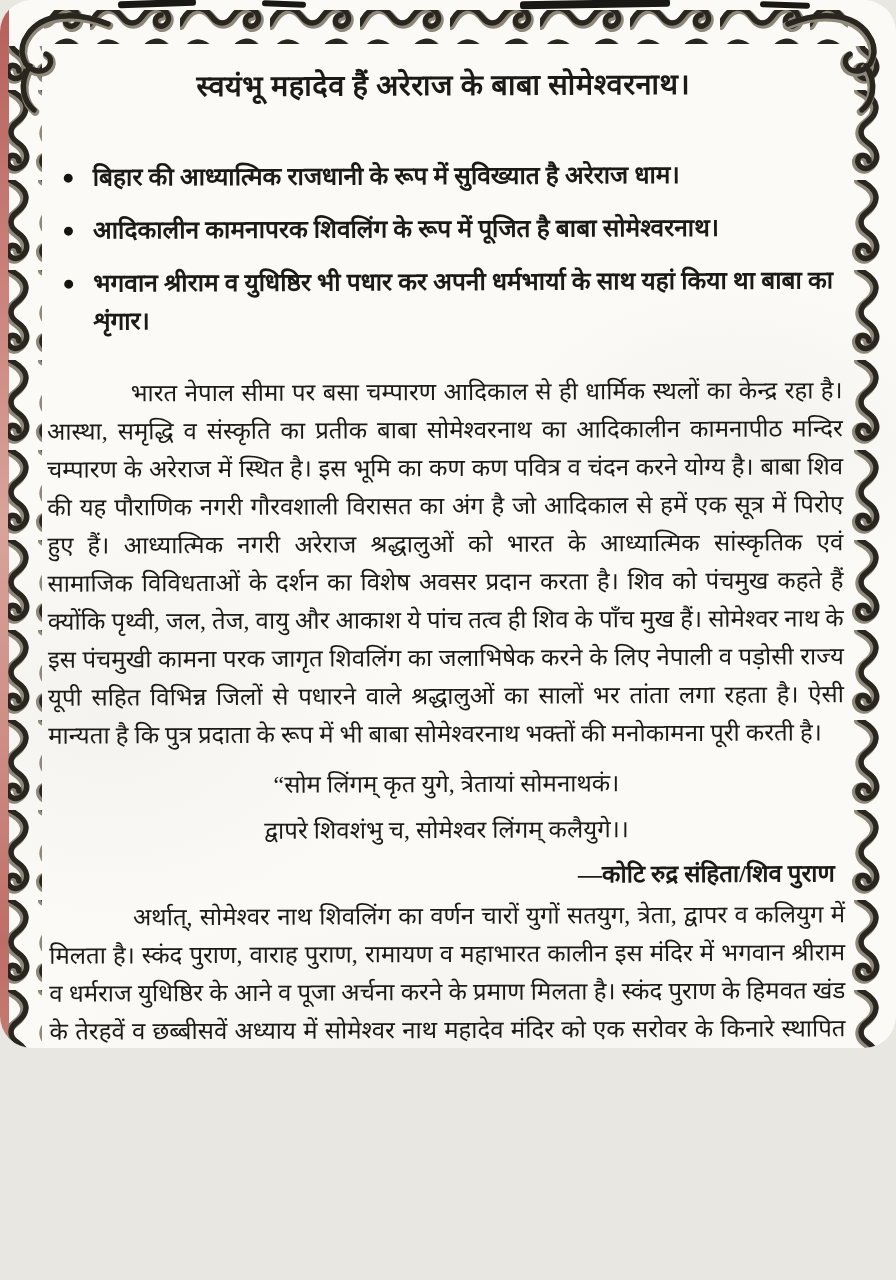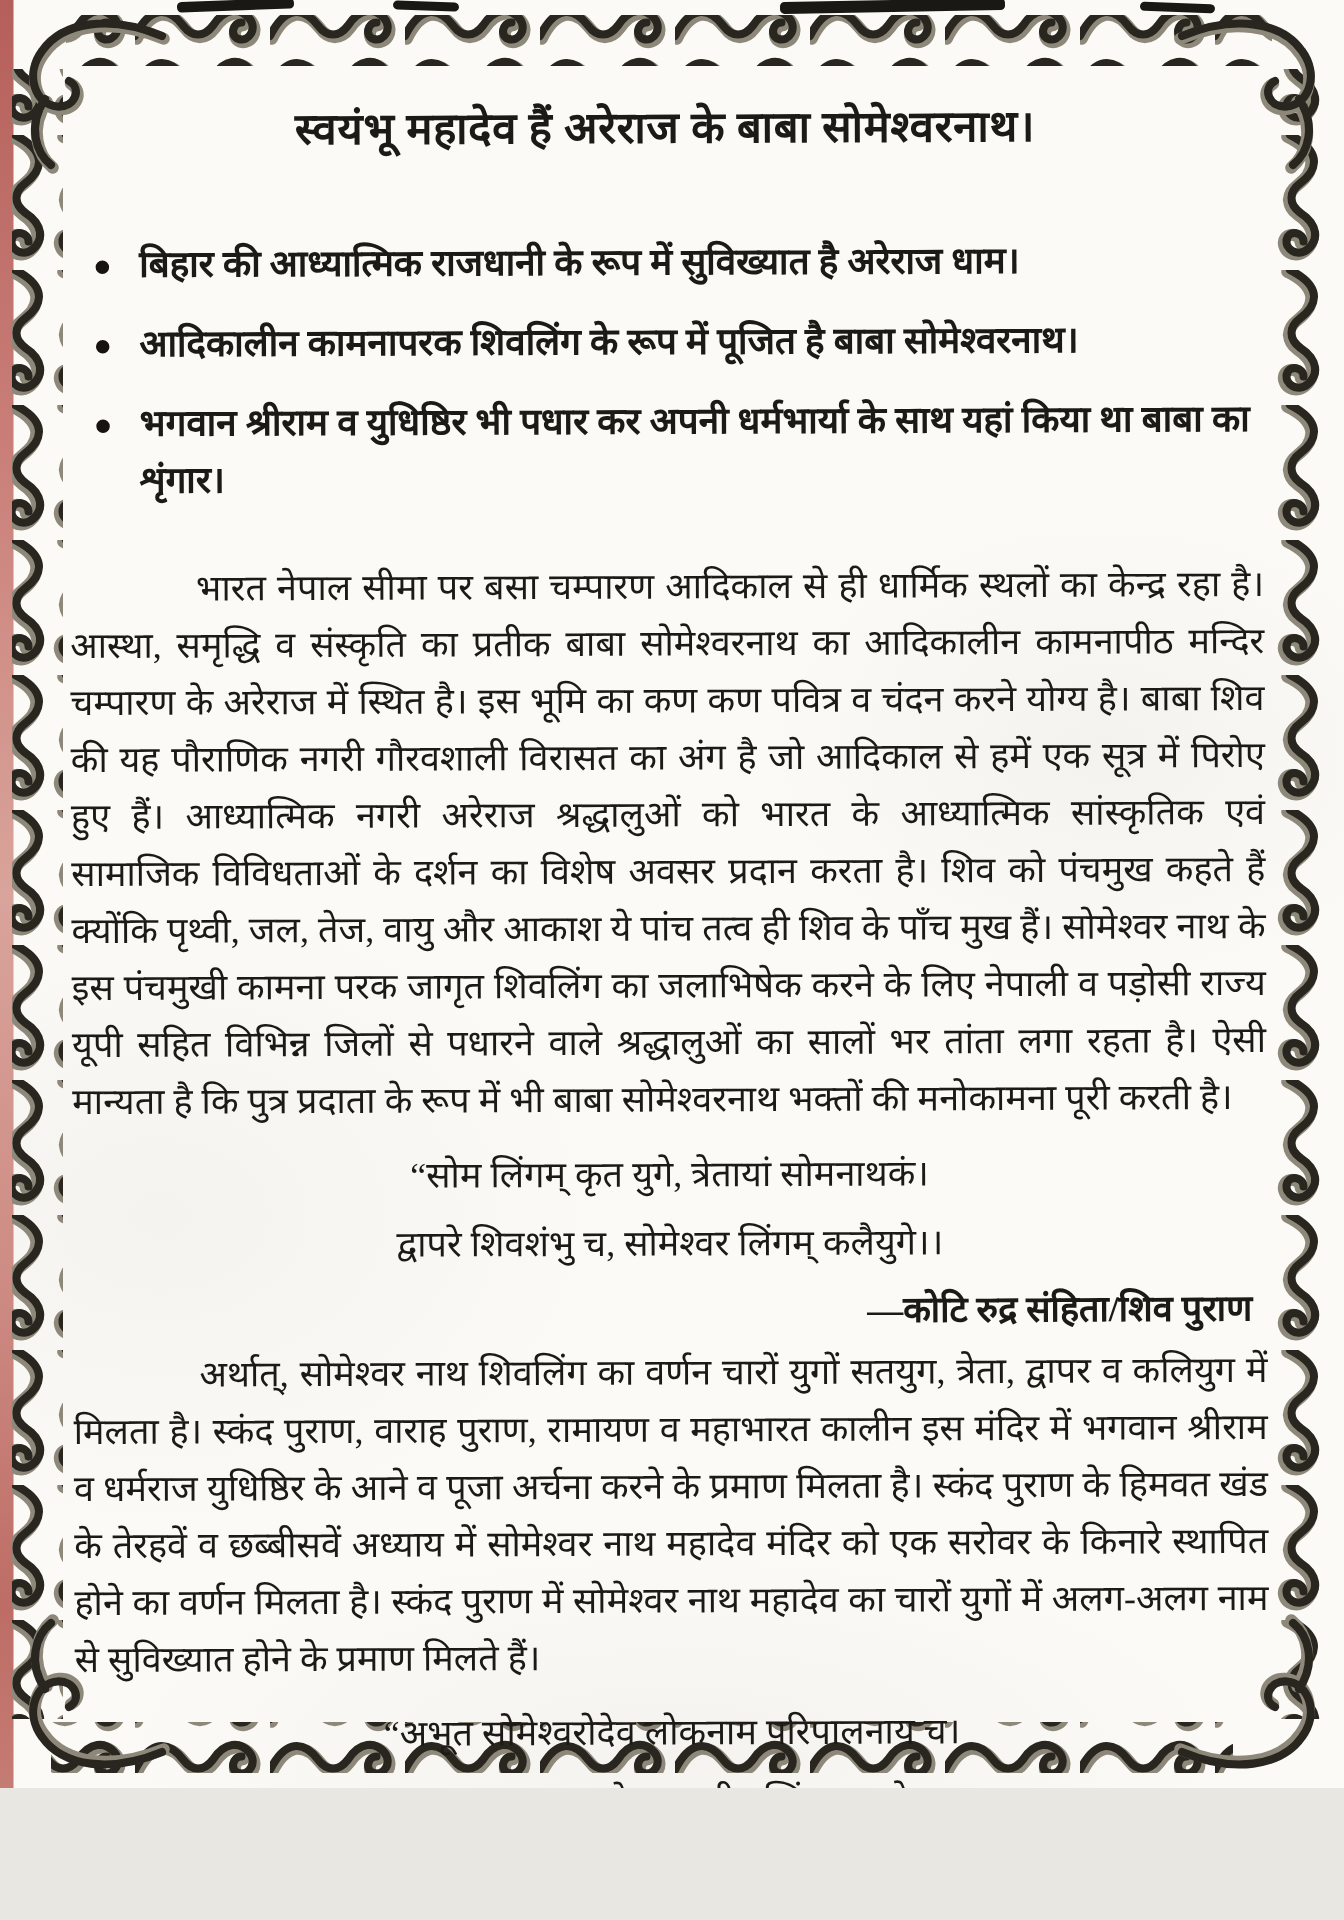--- a/index.html
+++ b/index.html
@@ -1,24 +1,25 @@
 <!DOCTYPE html>
 <html><head>
 <meta charset="utf-8">
 <style>
   html,body{margin:0;padding:0;background:#e9e7e2;}
   .page{
-    position:relative;width:896px;height:1192px;overflow:hidden;
+    position:relative;width:896px;height:1048px;overflow:hidden;
     background:
       radial-gradient(ellipse 320px 220px at 82% 42%, rgba(110,110,105,0.055), transparent 70%),
       radial-gradient(ellipse 420px 300px at 12% 68%, rgba(110,110,105,0.05), transparent 70%),
       radial-gradient(ellipse 500px 180px at 50% 98%, rgba(110,110,105,0.05), transparent 75%),
       #fbfaf6;
     font-family:"Liberation Serif","DejaVu Serif",serif;
     color:#1c1a17;
+    border-radius:32px;
   }
   
   .edge-strip{
     position:absolute;left:0;top:0;width:9px;height:100%;
     background:linear-gradient(180deg,#b55f5a 0%,#c97f78 25%,#d9a49b 50%,#cd8b83 72%,#bd6d65 90%,#c57c73 100%);
   }
   
   .speck{position:absolute;background:#191815;border-radius:3px;}
   .speck.s1{left:118px;top:0;width:78px;height:7px;transform:rotate(-2deg);}
   .speck.s2{left:262px;top:1px;width:44px;height:6px;transform:rotate(2deg);}

